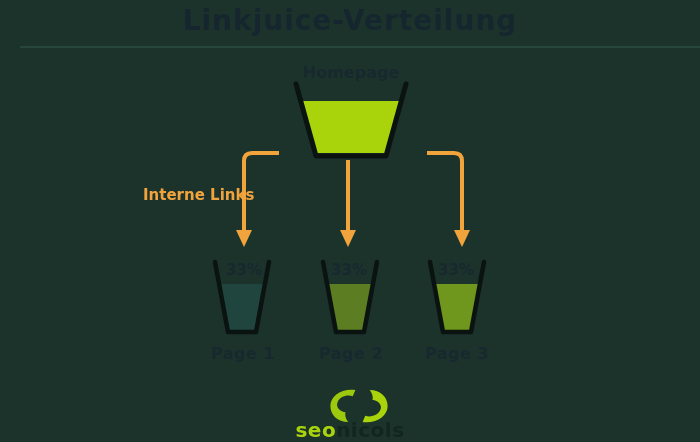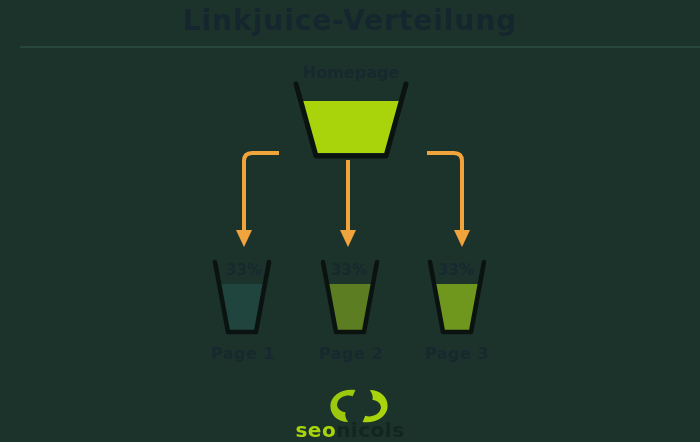--- a/index.html
+++ b/index.html
@@ -71,20 +71,21 @@
     <polygon points="219,284 265,284 257,330 227,330" fill="#20453e"></polygon>
     <polyline class="glass-outline small" points="215,262 228,332 256,332 269,262"></polyline>
 
     <polygon points="327,284 373,284 365,330 335,330" fill="#5c7d21"></polygon>
     <polyline class="glass-outline small" points="323,262 336,332 364,332 377,262"></polyline>
 
     <polygon points="434,284 480,284 472,330 442,330" fill="#6f961d"></polygon>
     <polyline class="glass-outline small" points="430,262 443,332 471,332 484,262"></polyline>
   </svg>
 
+  <div class="interne-links">Interne Links</div>
 
   <div class="dark-label percent-label" style="left:244px;top:261px;">33%</div>
   <div class="dark-label percent-label" style="left:349px;top:261px;">33%</div>
   <div class="dark-label percent-label" style="left:456px;top:261px;">33%</div>
 
   <div class="dark-label page-label" style="left:243px;top:344px;">Page 1</div>
   <div class="dark-label page-label" style="left:351px;top:344px;">Page 2</div>
   <div class="dark-label page-label" style="left:457px;top:344px;">Page 3</div>
 
   <div class="logo">

